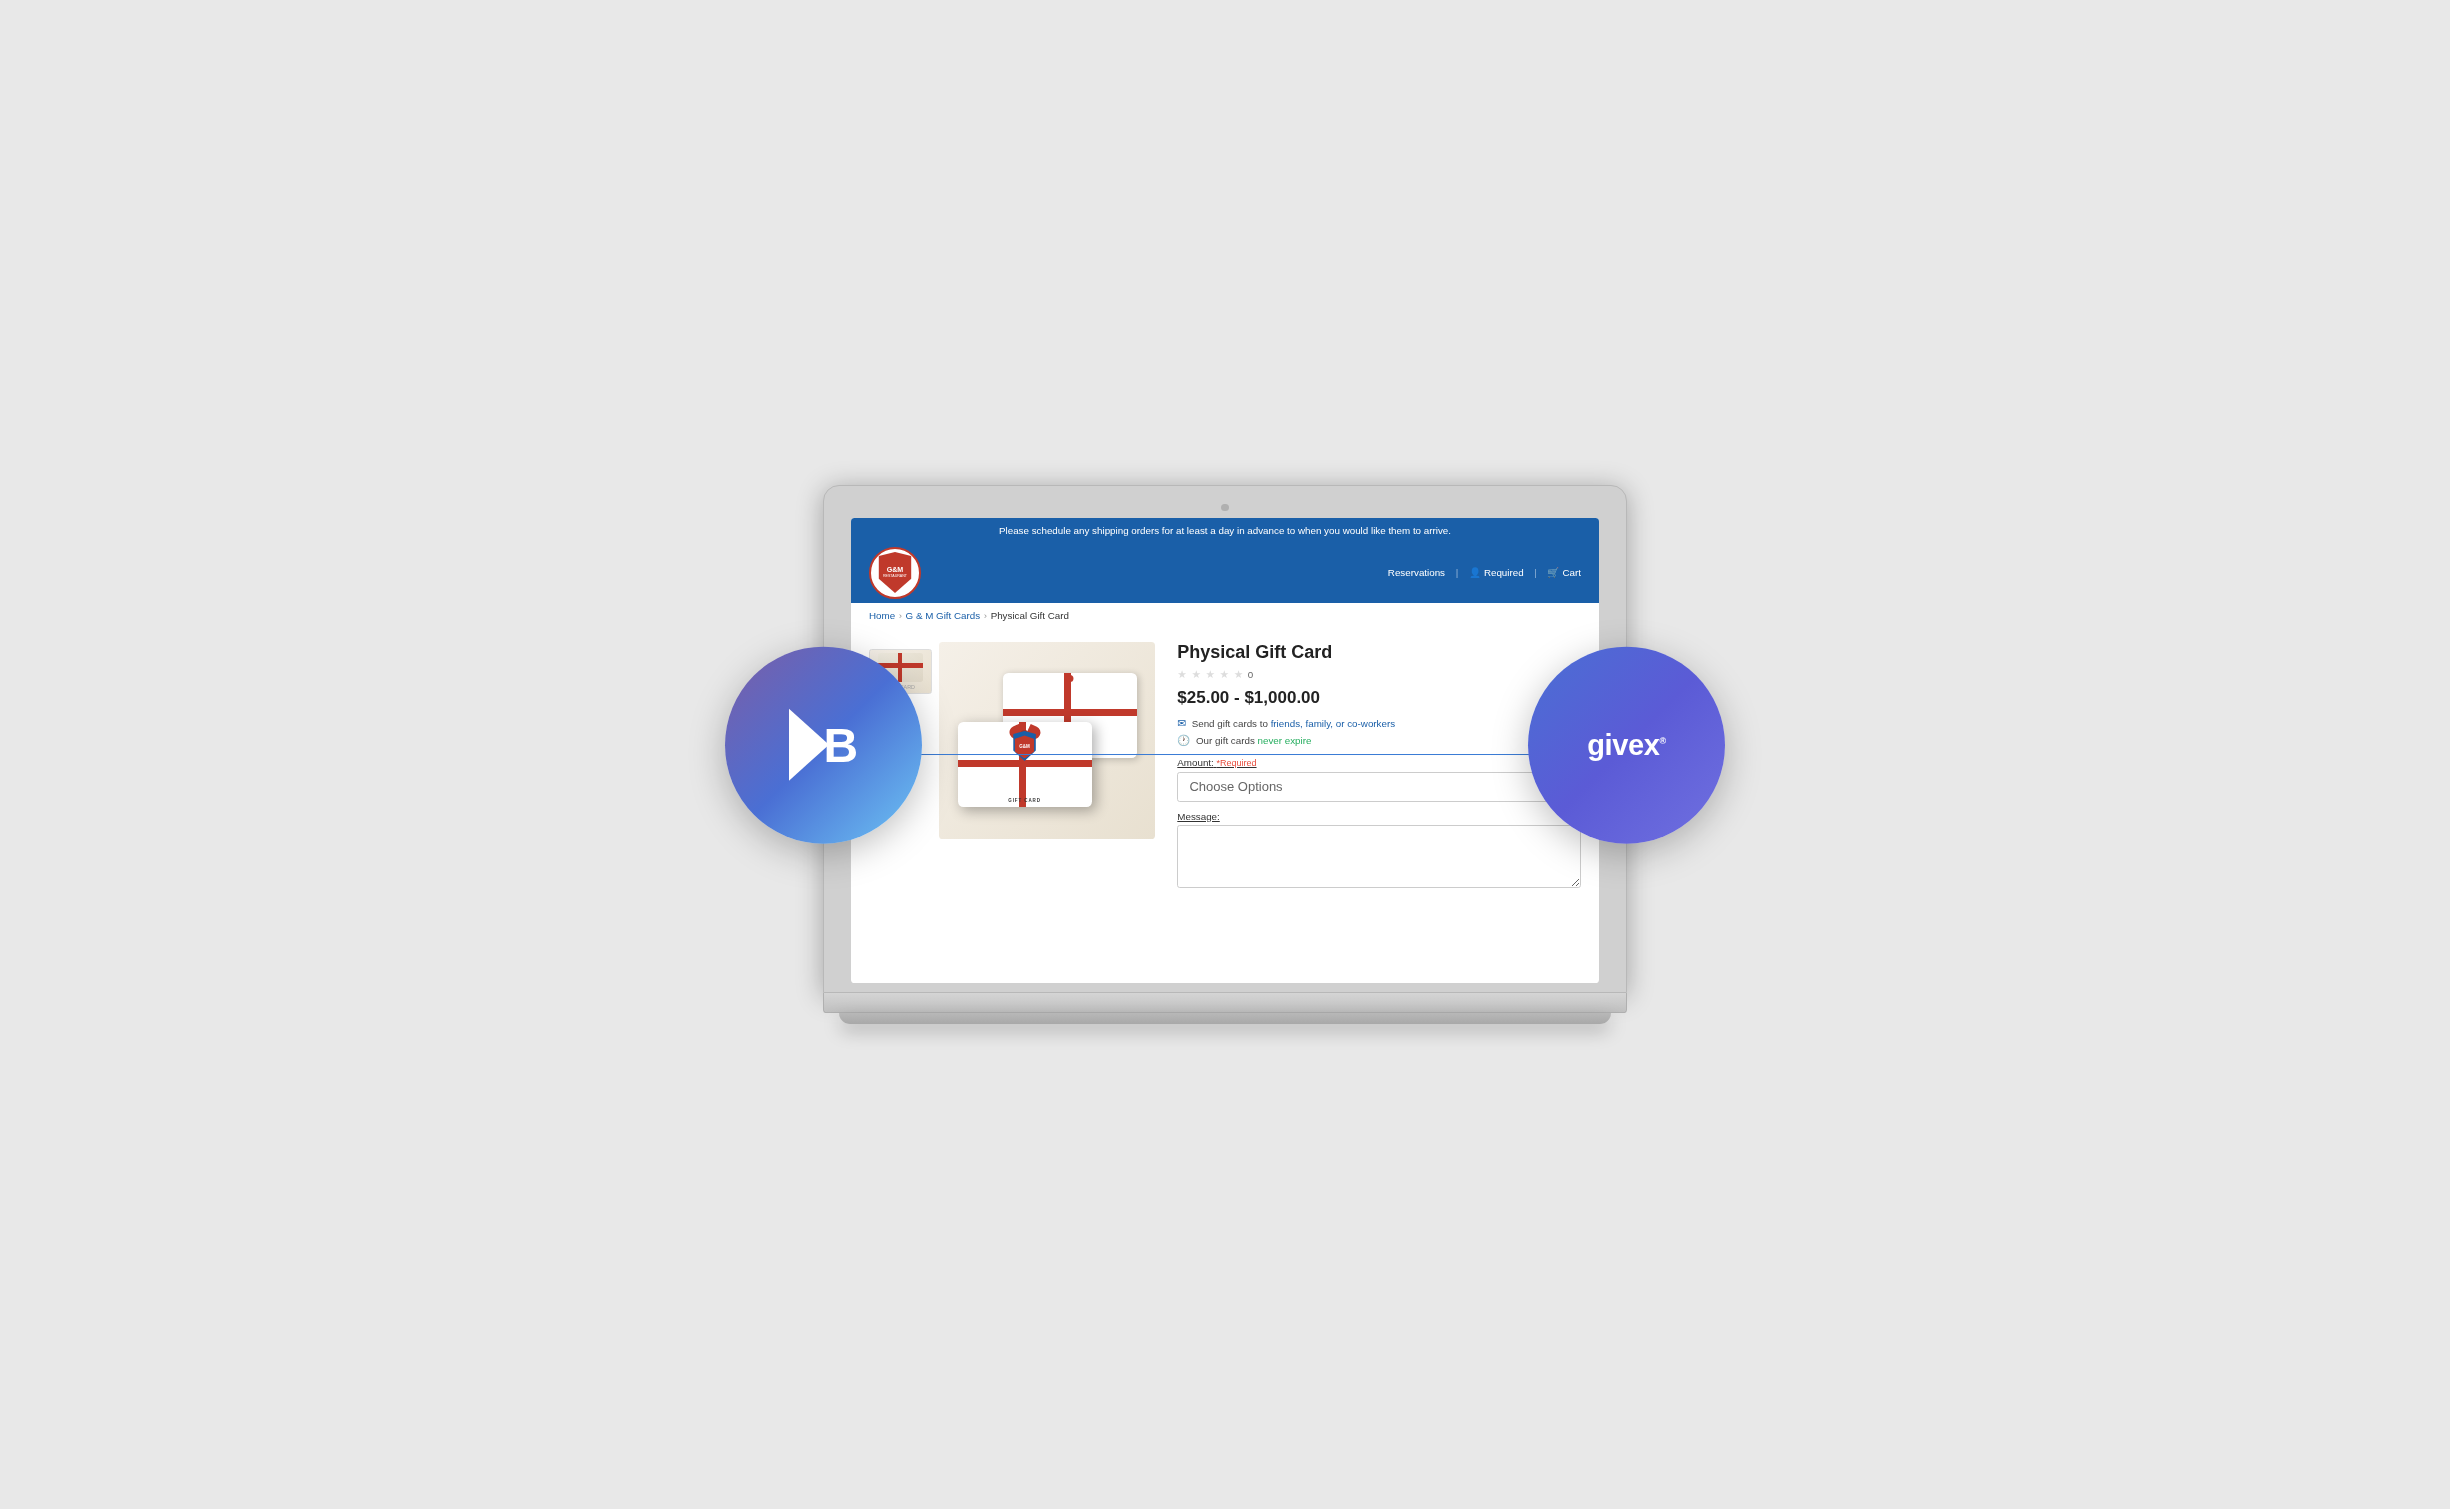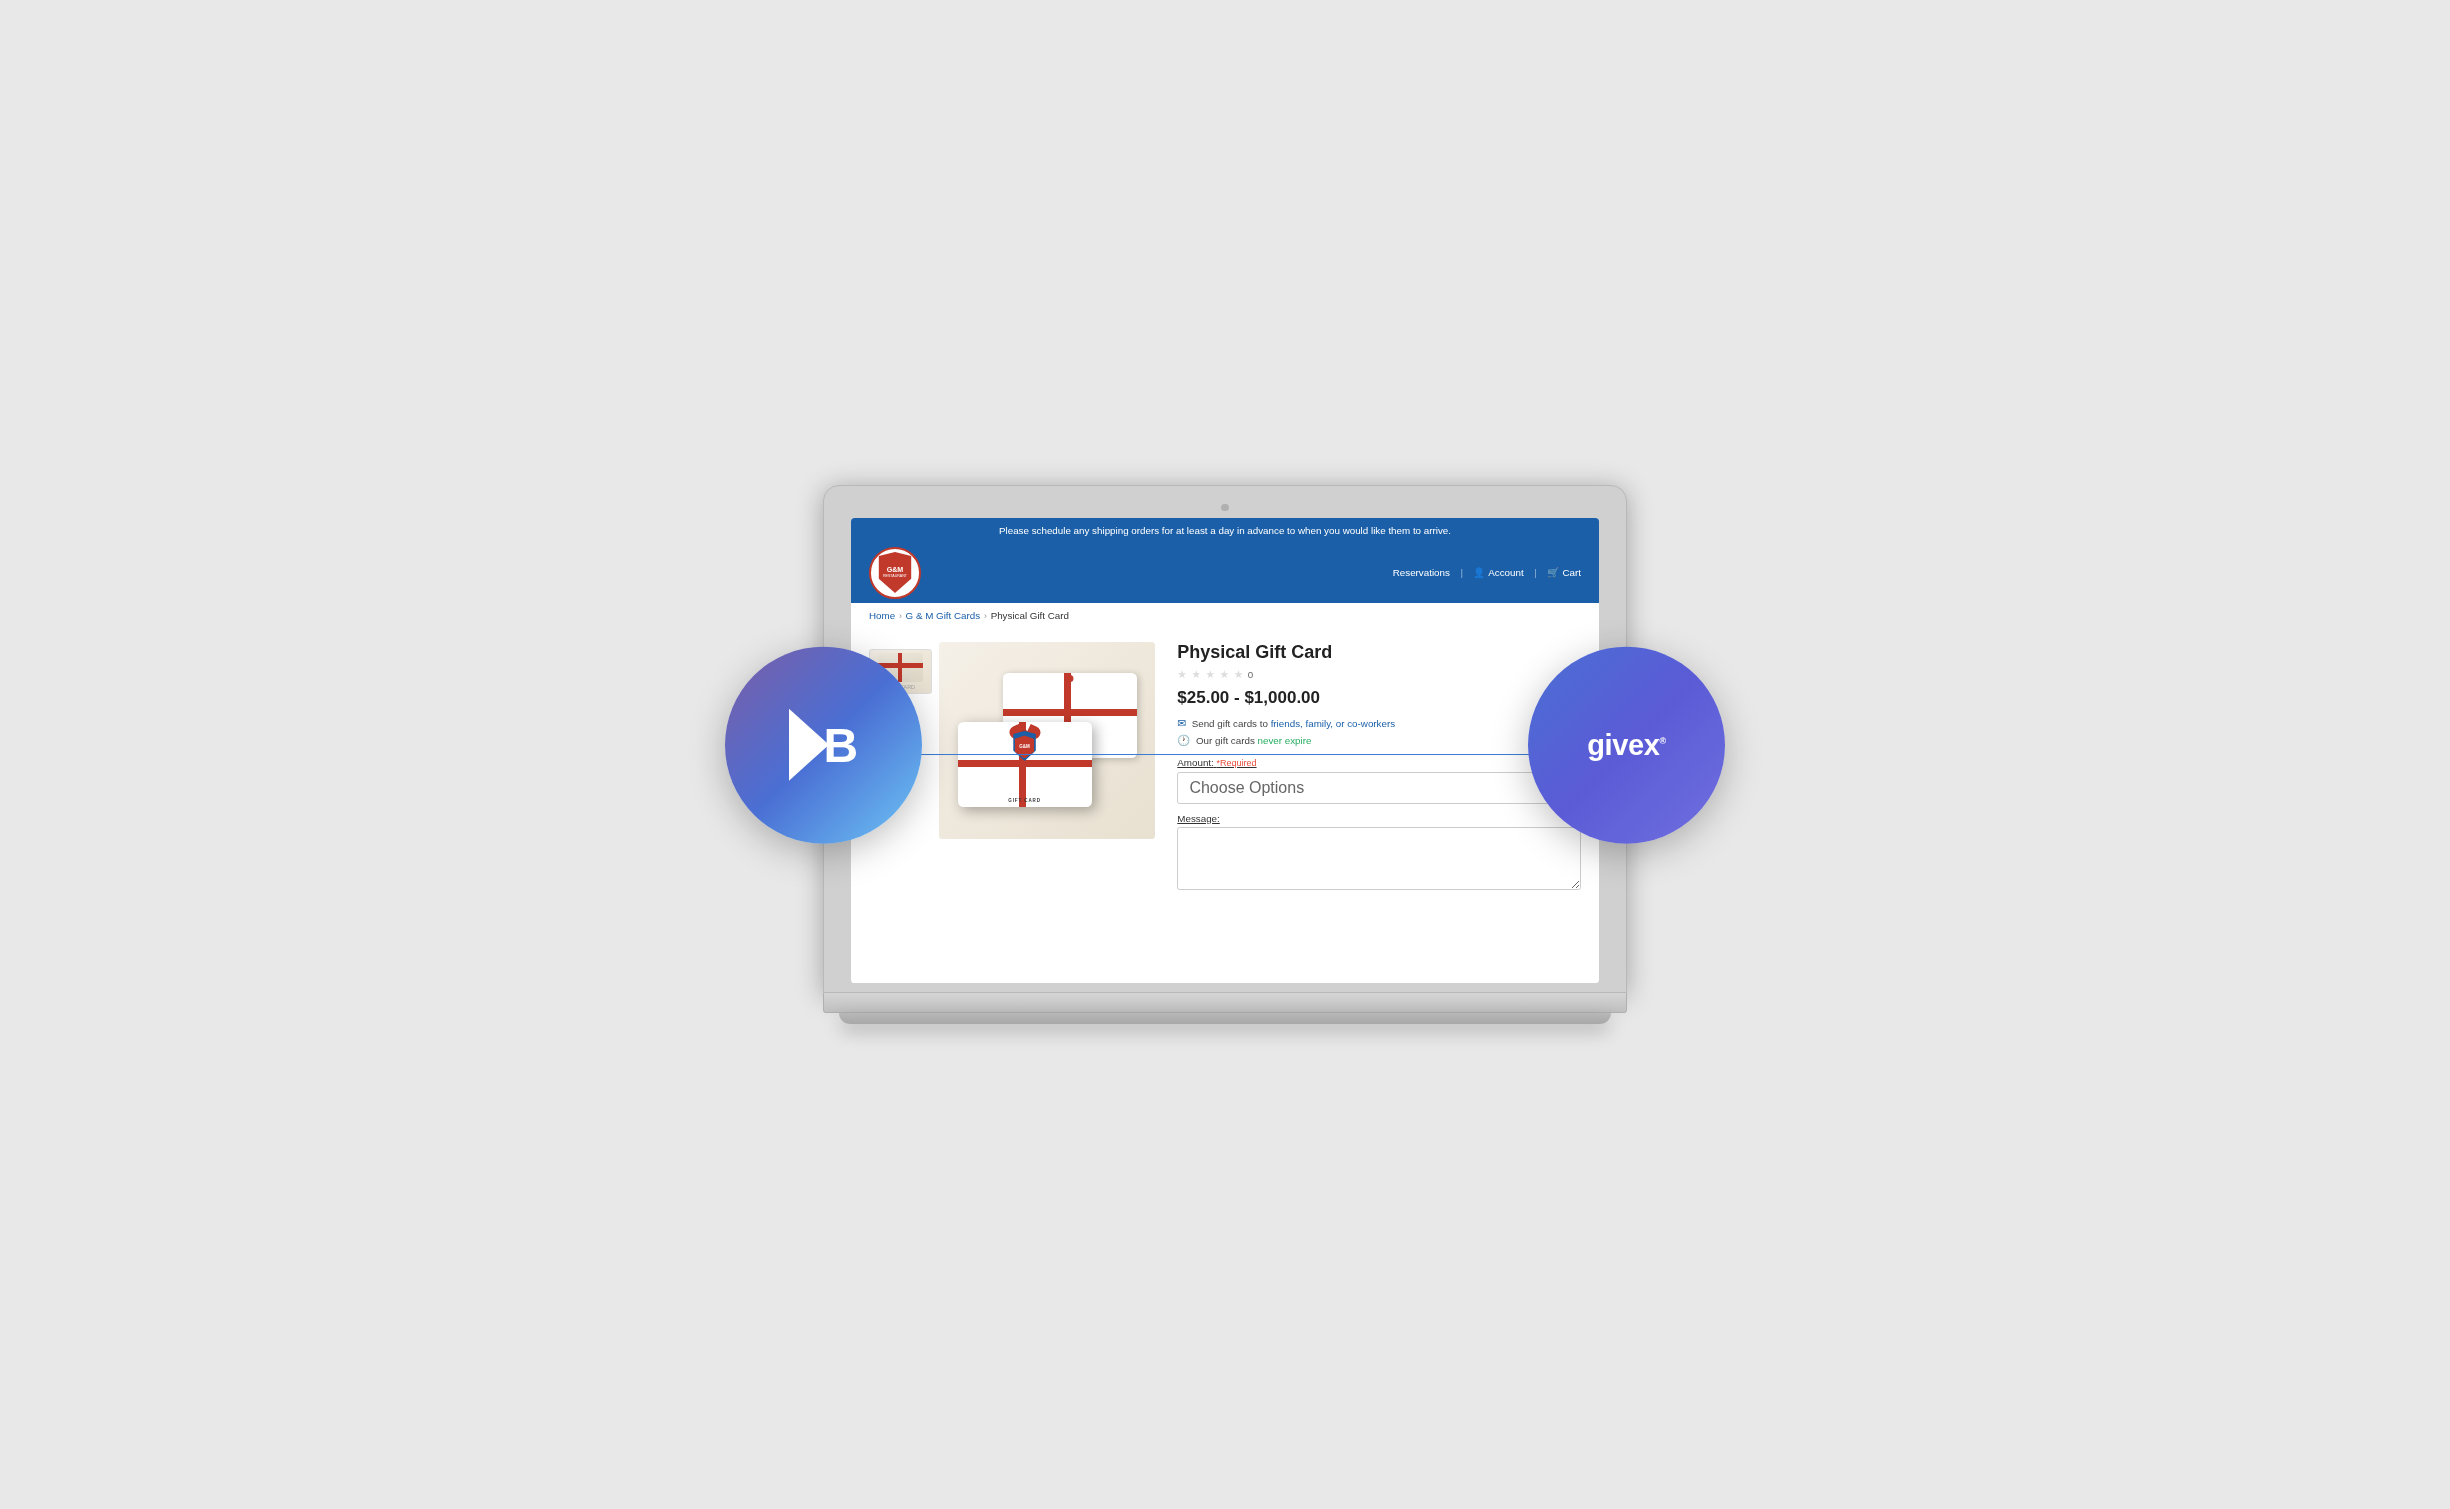--- a/index.html
+++ b/index.html
@@ -317,21 +317,21 @@
     .required-mark {
       color: #e74c3c;
       font-size: 9px;
     }
 
     .form-select {
       width: 100%;
       padding: 5.4px 7.1px;
       border: 0.9px solid #ccc;
       border-radius: 2.7px;
-      font-size: 16px;
+      font-size: 13px;
       color: #666;
       background: white;
     }
 
     .form-input {
       width: 100%;
       padding: 5.4px 7.1px;
       border: 0.9px solid #ccc;
       border-radius: 2.7px;
       font-size: 9.8px;
@@ -449,21 +449,21 @@
                   </div>
                 </div>
               </div>
             </div>
 
             <div class="header-right-links">
               <span style="cursor:pointer;">Reservations</span>
               <span class="pipe">|</span>
               <span style="cursor:pointer;">
                 <span>👤 </span>
-                <span>Account</span>
+                <span>Required</span>
               </span>
               <span class="pipe">|</span>
               <span style="cursor:pointer;">
                 <span>🛒 </span>
                 <span>Cart</span>
               </span>
             </div>
           </div>
         </div>
 

